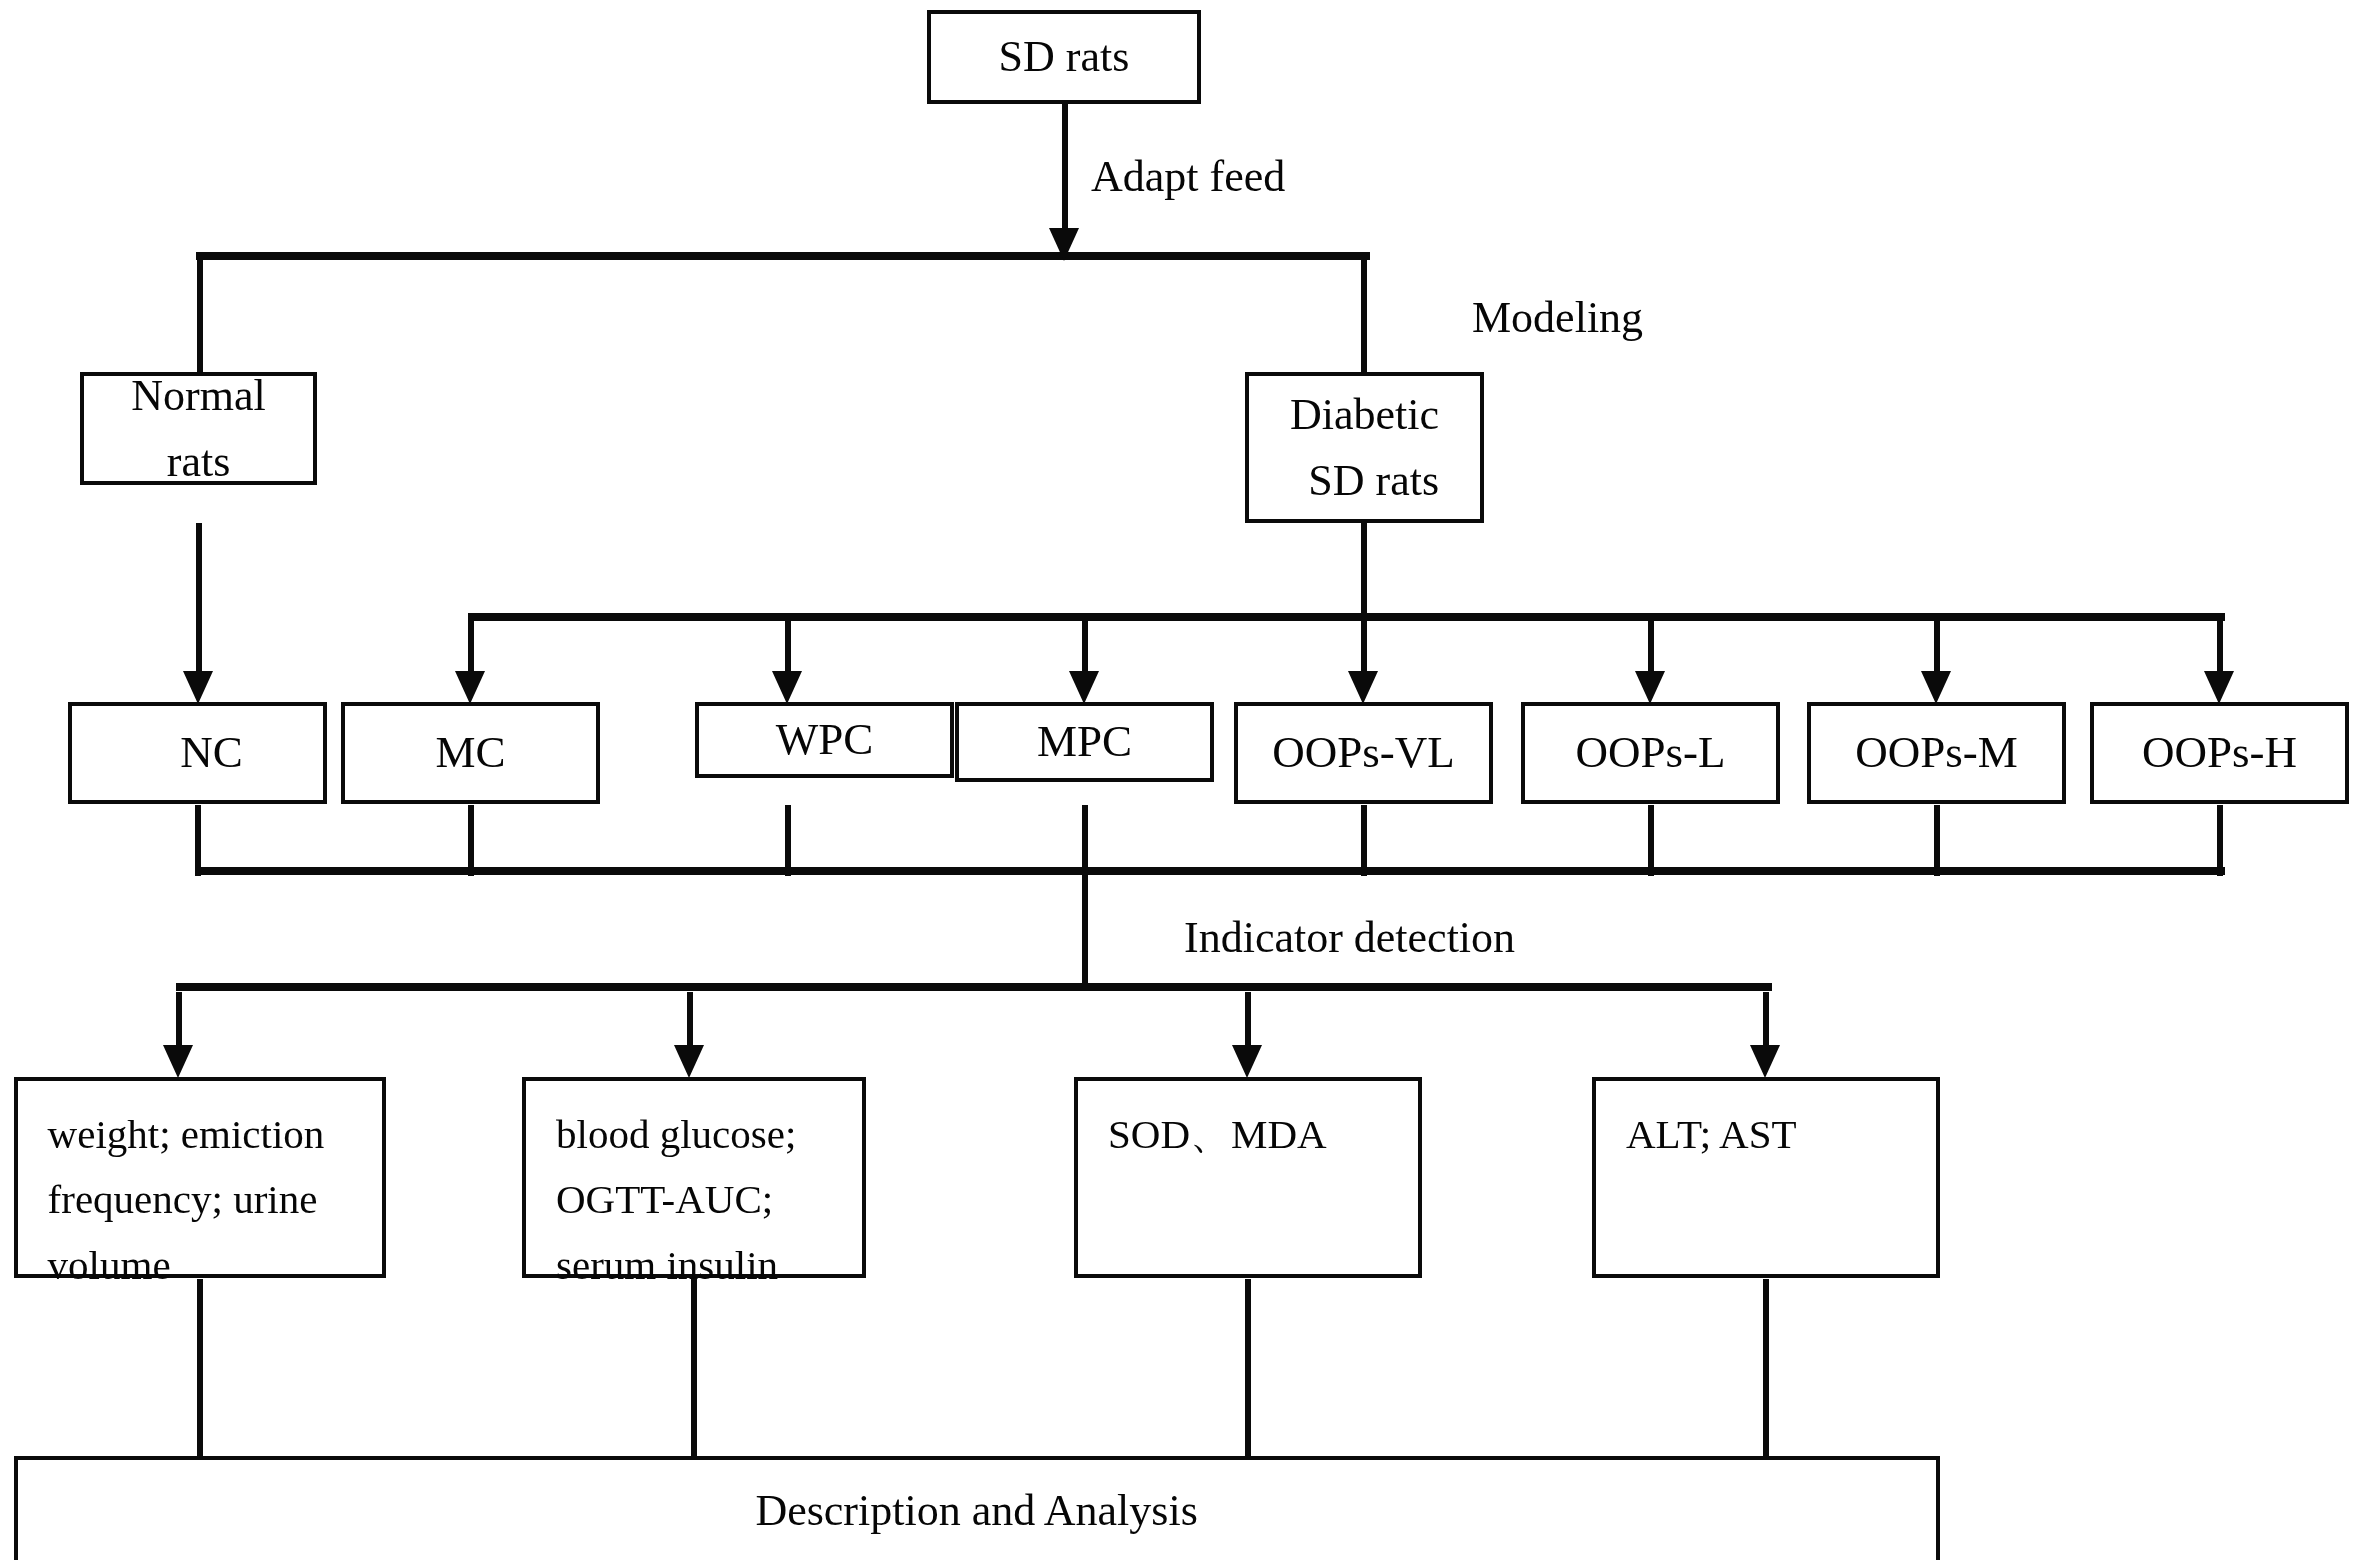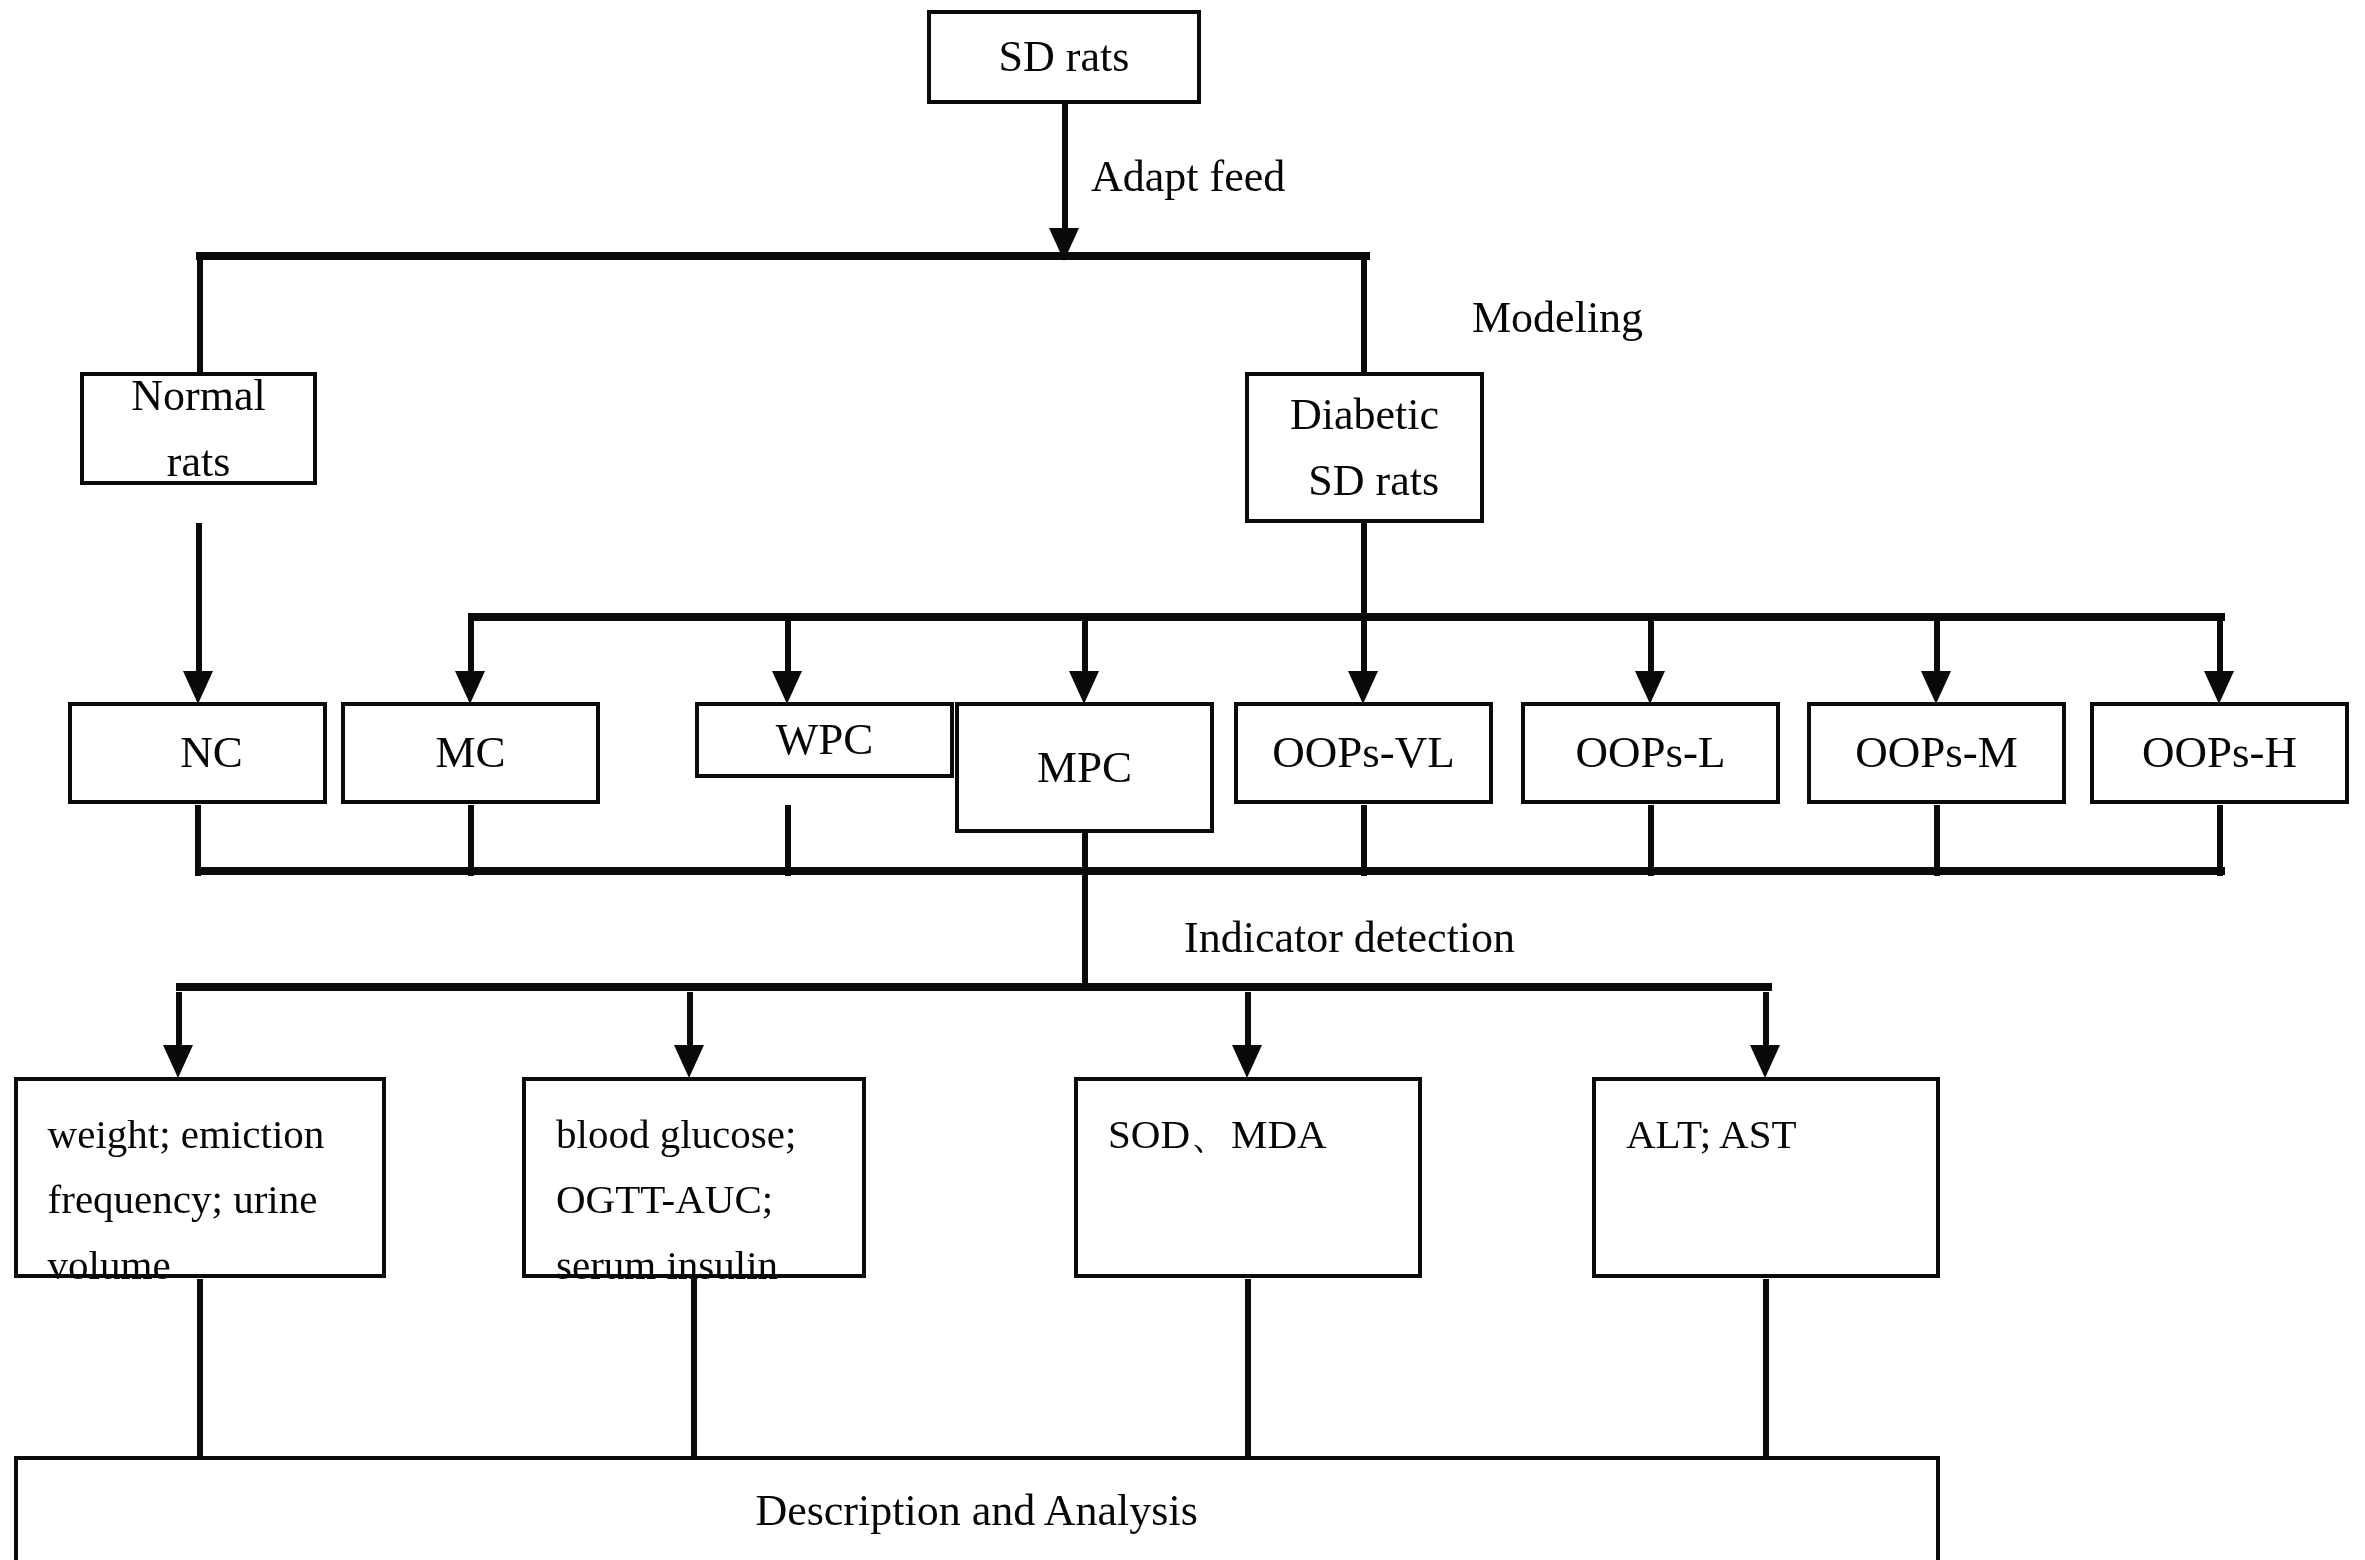--- a/index.html
+++ b/index.html
@@ -99,21 +99,21 @@
     <div class="arrowhead" style="left: 1232px; top: 1045px;"></div>
     <div class="arrowhead" style="left: 1750px; top: 1045px;"></div>
     <div class="node" style="left: 927px; top: 9.5px; width: 274px; height: 94px;">SD rats</div>
     <div class="node" style="left: 80px; top: 372px; width: 237px; height: 113px;">Normal
 rats</div>
     <div class="node" style="left: 1245px; top: 372px; width: 239px; height: 151px; text-align: right;">Diabetic
 SD rats</div>
     <div class="node" data-kind="group" style="left: 68px; top: 702px; width: 259px; height: 102px; padding-left: 28px;">NC</div>
     <div class="node" data-kind="group" style="left: 341px; top: 702px; width: 259px; height: 102px;">MC</div>
     <div class="node" data-kind="group" style="left: 658px; top: 702px; width: 259px; height: 76px; margin-left: 37px;">WPC</div>
-    <div class="node" data-kind="group" style="left: 955px; top: 702px; width: 259px; height: 131px;">MPC</div>
+    <div class="node" data-kind="group" style="left: 955px; top: 702px; width: 259px; height: 80px;">MPC</div>
     <div class="node" data-kind="group" style="left: 1234px; top: 702px; width: 259px; height: 102px;">OOPs-VL</div>
     <div class="node" data-kind="group" style="left: 1521px; top: 702px; width: 259px; height: 102px;">OOPs-L</div>
     <div class="node" data-kind="group" style="left: 1807px; top: 702px; width: 259px; height: 102px;">OOPs-M</div>
     <div class="node" data-kind="group" style="left: 2090px; top: 702px; width: 259px; height: 102px;">OOPs-H</div>
     <div class="node align-left" style="left: 13.6px; top: 1077px; width: 372px; height: 201px;">weight; emiction
 frequency; urine
 volume</div>
     <div class="node align-left" style="left: 522px; top: 1077px; width: 344px; height: 201px;">blood glucose;
 OGTT-AUC;
 serum insulin</div>

